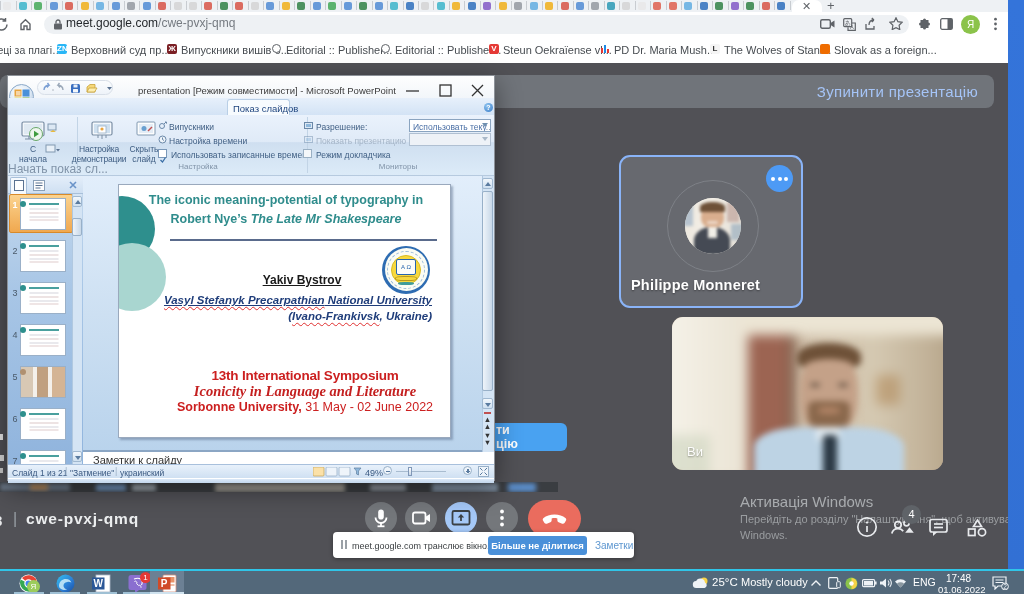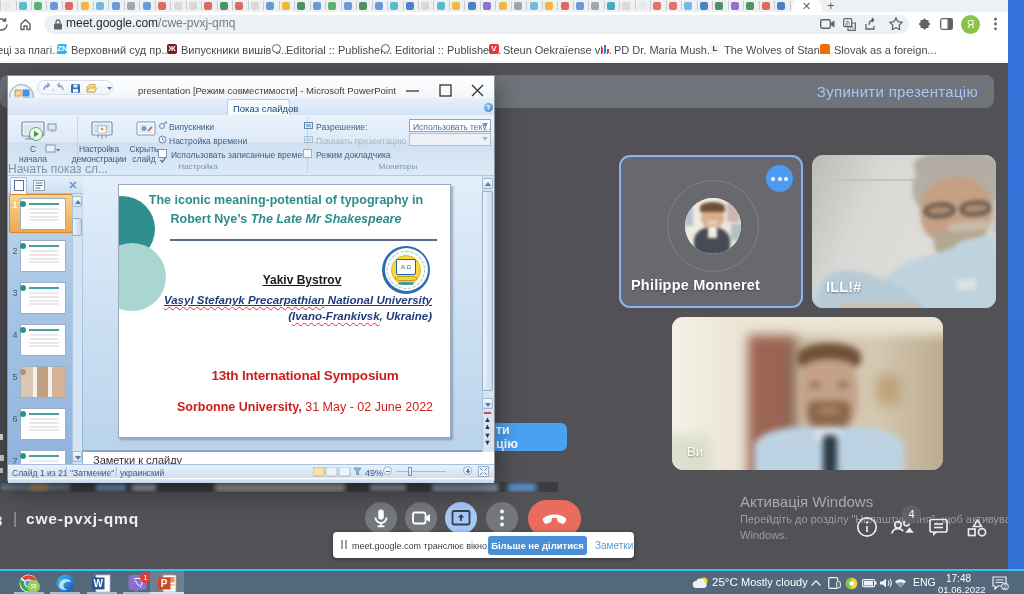--- a/index.html
+++ b/index.html
@@ -250,40 +250,20 @@
         </div>
       </div>
       <div style="position:absolute;right:8px;top:8px;width:27px;height:27px;border-radius:50%;background:#4d9af5;">
         <span style="position:absolute;left:5px;top:12px;width:4px;height:4px;border-radius:50%;background:#fff;"></span>
         <span style="position:absolute;left:11.5px;top:12px;width:4px;height:4px;border-radius:50%;background:#fff;"></span>
         <span style="position:absolute;left:18px;top:12px;width:4px;height:4px;border-radius:50%;background:#fff;"></span>
       </div>
       <div class="tlabel">Philippe Monneret</div>
     </div>
 
-    <div class="tile" id="tile2" style="left:812px;top:92px;width:184px;height:153px;">
-      <div style="position:absolute;inset:0;background:linear-gradient(115deg,#bbbbb7 0%,#d8d8d4 30%,#deddda 62%,#d2d1cc 100%);"></div>
-      <div style="position:absolute;left:0;top:24px;width:184px;height:2px;background:#c5c4c0;"></div>
-      <div id="illman" style="position:absolute;inset:-4px;filter:blur(2px);">
-        <div style="position:absolute;left:185px;top:10px;width:18px;height:120px;background:#b9b4ab;opacity:.6;"></div>
-        <div style="position:absolute;left:104px;top:2px;width:88px;height:62px;background:#b4aea5;border-radius:52% 48% 40% 40%;transform:rotate(-6deg);"></div>
-        <div style="position:absolute;left:112px;top:26px;width:72px;height:68px;background:#c5a085;border-radius:46% 46% 44% 44%;transform:rotate(-5deg);"></div>
-        <div style="position:absolute;left:106px;top:0px;width:86px;height:26px;background:#b2aca2;border-radius:50% 50% 30% 30%;"></div>
-        <div style="position:absolute;left:116px;top:52px;width:31px;height:15px;border-radius:45%;border:3px solid #47403a;background:rgba(120,100,85,.3);transform:rotate(-4deg);"></div>
-        <div style="position:absolute;left:152px;top:50px;width:31px;height:15px;border-radius:45%;border:3px solid #47403a;background:rgba(120,100,85,.3);transform:rotate(-4deg);"></div>
-        <div style="position:absolute;left:126px;top:78px;width:52px;height:28px;background:#b3a791;border-radius:25% 25% 46% 46%;transform:rotate(-5deg);"></div>
-        <div style="position:absolute;left:140px;top:70px;width:42px;height:10px;background:#c8bca8;border-radius:40%;transform:rotate(-5deg);"></div>
-        <div style="position:absolute;left:146px;top:86px;width:62px;height:90px;background:#c4d7e0;transform:rotate(-14deg);border-radius:30% 10% 0 0;"></div>
-        <div style="position:absolute;left:72px;top:102px;width:126px;height:80px;background:#bed3dd;transform:rotate(-18deg);border-radius:35% 10% 0 0;"></div>
-        <div style="position:absolute;left:8px;top:128px;width:120px;height:60px;background:#b6cbd6;transform:rotate(22deg);border-radius:40% 50% 0 0;"></div>
-        <div style="position:absolute;left:30px;top:152px;width:80px;height:14px;background:#c9bfb2;"></div>
-        <div style="position:absolute;left:148px;top:128px;width:20px;height:11px;background:#dde2e2;border-radius:2px;transform:rotate(-8deg);"></div>
-      </div>
-      <div class="tlabel" style="left:14px;">ILL!#</div>
-    </div>
 
     <div class="tile" id="tile3" style="left:672px;top:254px;width:271px;height:153px;">
       <div style="position:absolute;inset:0;background:#b49c85;"></div>
       <div id="viblur" style="position:absolute;inset:-10px;filter:blur(6px);">
         <div style="position:absolute;left:0;top:0;width:92px;height:173px;background:linear-gradient(90deg,#f6f3ea,#e9e2d2);"></div>
         <div style="position:absolute;left:0;top:128px;width:48px;height:45px;background:#c6d0b8;opacity:.5;"></div>
         <div style="position:absolute;left:86px;top:16px;width:40px;height:157px;background:#9c6452;"></div>
         <div style="position:absolute;left:124px;top:8px;width:10px;height:165px;background:#74503f;opacity:.6;"></div>
         <div style="position:absolute;left:136px;top:0;width:168px;height:173px;background:linear-gradient(90deg,#cdbca6,#d5c9b2 45%,#c0b096 80%,#ab9a7e);"></div>
         <div style="position:absolute;left:80px;top:0;width:224px;height:28px;background:#ece5d4;"></div>
@@ -549,20 +529,21 @@
         <div style="position:absolute;left:265.5px;top:63px;width:43px;height:43px;border-radius:50%;background:#fbfcf4;"></div>
         <div style="position:absolute;left:268px;top:65.5px;width:38px;height:38px;border-radius:50%;border:1.5px dashed rgba(58,120,192,.5);"></div>
         <div style="position:absolute;left:272px;top:69.5px;width:30px;height:30px;border-radius:50%;background:#f7d83e;border:1px solid #d8bc24;"></div>
         <div style="position:absolute;left:277px;top:74px;width:20px;height:16px;background:#fdfdf8;border:1.2px solid #2765ae;border-radius:2px;">
             <span style="display:block;font-size:6px;color:#2765ae;text-align:center;line-height:14px;">A Ω</span>
           </div>
         <div style="position:absolute;left:276px;top:91px;width:22px;height:5px;background:#f7d83e;border:0.8px solid #b89a20;border-radius:40%;"></div>
         <div style="position:absolute;left:279px;top:96.5px;width:16px;height:3px;background:#3f9c9a;border-radius:40%;"></div>
 
         <div style="position:absolute;left:33px;top:183px;width:306px;text-align:center;font-size:13.5px;font-weight:bold;color:#cc2020;letter-spacing:-.2px;">13th International Symposium</div>
+        <div style="position:absolute;left:33px;top:198px;width:306px;text-align:center;font-size:14.5px;font-weight:bold;font-style:italic;color:#c42020;font-family:'Liberation Serif',serif;">Iconicity in Language and Literature</div>
         <div style="position:absolute;left:33px;top:215px;width:306px;text-align:center;font-size:12.5px;color:#cc2020;"><b>Sorbonne University,</b> 31 May - 02 June 2022</div>
       </div>
 
       <div style="position:absolute;left:474px;top:0;width:12px;height:276px;background:#d4e4f4;border-left:1px solid #b0c8e0;"></div>
       <div style="position:absolute;left:474px;top:2px;width:11px;height:11px;background:linear-gradient(180deg,#f2f7fc,#cfe0f0);border:1px solid #a0b8d0;border-radius:2px;">
           <span style="position:absolute;left:2px;top:3px;width:0;height:0;border-left:3px solid transparent;border-right:3px solid transparent;border-bottom:4px solid #5a7ba0;"></span>
         </div>
       <div style="position:absolute;left:474px;top:15px;width:11px;height:200px;background:linear-gradient(90deg,#eef4fa,#c8d8e8);border:1px solid #98b0c8;border-radius:2px;"></div>
       <div style="position:absolute;left:474px;top:222px;width:11px;height:11px;background:linear-gradient(180deg,#f2f7fc,#cfe0f0);border:1px solid #a0b8d0;border-radius:2px;">
           <span style="position:absolute;left:2px;top:4px;width:0;height:0;border-left:3px solid transparent;border-right:3px solid transparent;border-top:4px solid #5a7ba0;"></span>

